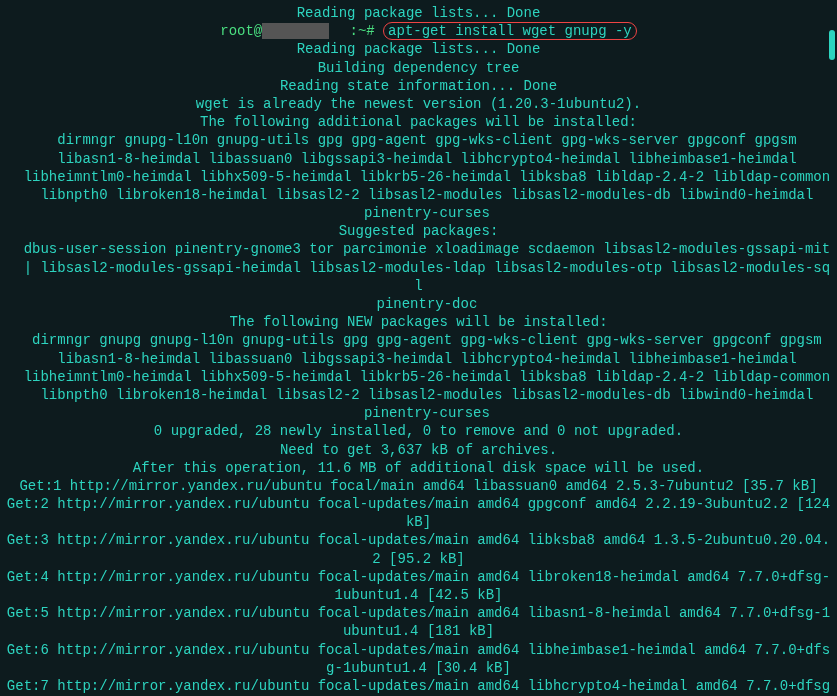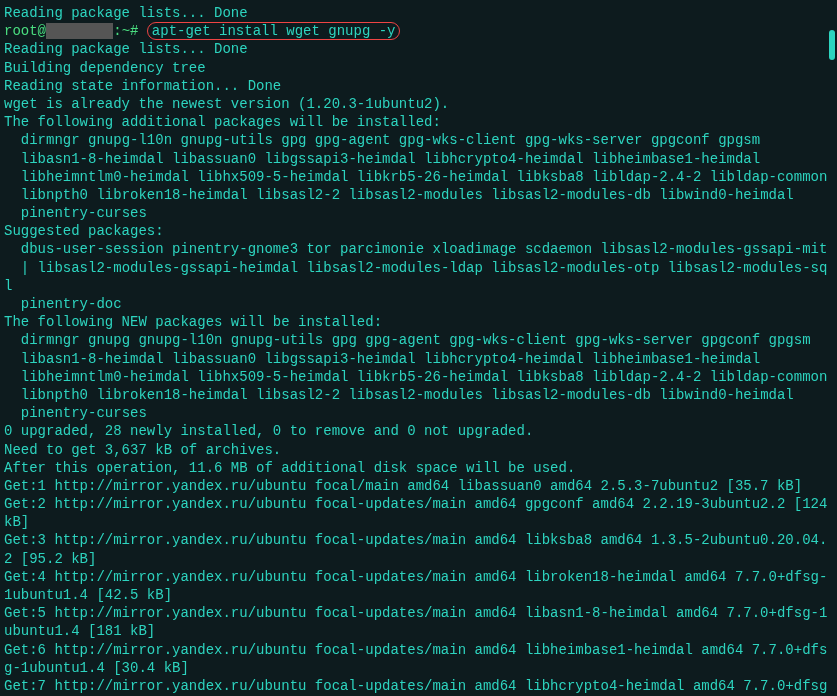--- a/index.html
+++ b/index.html
@@ -16,21 +16,21 @@
       width: 837px;
       height: 696px;
       overflow: hidden;
       position: relative;
     }
     .terminal {
       white-space: pre-wrap;
       word-break: break-all;
     }
     .cyan { color: #2dd4bf; }
-    .green-bright { color: #4ade80; }
+    .green-bright { color: #4ade80; margin-left: 20px; }
     .highlight-box {
       border: 1.5px solid #ef4444;
       border-radius: 9px;
       padding: 0 4px;
       display: inline;
       color: #2dd4bf;
     }
     .redacted {
       background-color: #555;
       color: transparent;
@@ -38,19 +38,19 @@
     }
     .scrollbar {
       position: absolute;
       right: 2px;
       top: 30px;
       width: 6px;
       height: 30px;
       background-color: #2dd4bf;
       border-radius: 3px;
     }
-    .line { display: block; }
+    .line { display: block; text-align: center; }
   </style>
 </head>
 <body>
 
 <div class="terminal" id="terminal-root"><span class="line cyan">Reading package lists... Done</span><span class="line"><span class="green-bright">root@</span><span class="redacted">        </span><span class="green-bright">:~# </span><span class="highlight-box">apt-get install wget gnupg -y</span></span><span class="line cyan">Reading package lists... Done</span><span class="line cyan">Building dependency tree</span><span class="line cyan">Reading state information... Done</span><span class="line cyan">wget is already the newest version (1.20.3-1ubuntu2).</span><span class="line cyan">The following additional packages will be installed:</span><span class="line cyan">  dirmngr gnupg-l10n gnupg-utils gpg gpg-agent gpg-wks-client gpg-wks-server gpgconf gpgsm</span><span class="line cyan">  libasn1-8-heimdal libassuan0 libgssapi3-heimdal libhcrypto4-heimdal libheimbase1-heimdal</span><span class="line cyan">  libheimntlm0-heimdal libhx509-5-heimdal libkrb5-26-heimdal libksba8 libldap-2.4-2 libldap-common</span><span class="line cyan">  libnpth0 libroken18-heimdal libsasl2-2 libsasl2-modules libsasl2-modules-db libwind0-heimdal</span><span class="line cyan">  pinentry-curses</span><span class="line cyan">Suggested packages:</span><span class="line cyan">  dbus-user-session pinentry-gnome3 tor parcimonie xloadimage scdaemon libsasl2-modules-gssapi-mit</span><span class="line cyan">  | libsasl2-modules-gssapi-heimdal libsasl2-modules-ldap libsasl2-modules-otp libsasl2-modules-sql</span><span class="line cyan">  pinentry-doc</span><span class="line cyan">The following NEW packages will be installed:</span><span class="line cyan">  dirmngr gnupg gnupg-l10n gnupg-utils gpg gpg-agent gpg-wks-client gpg-wks-server gpgconf gpgsm</span><span class="line cyan">  libasn1-8-heimdal libassuan0 libgssapi3-heimdal libhcrypto4-heimdal libheimbase1-heimdal</span><span class="line cyan">  libheimntlm0-heimdal libhx509-5-heimdal libkrb5-26-heimdal libksba8 libldap-2.4-2 libldap-common</span><span class="line cyan">  libnpth0 libroken18-heimdal libsasl2-2 libsasl2-modules libsasl2-modules-db libwind0-heimdal</span><span class="line cyan">  pinentry-curses</span><span class="line cyan">0 upgraded, 28 newly installed, 0 to remove and 0 not upgraded.</span><span class="line cyan">Need to get 3,637 kB of archives.</span><span class="line cyan">After this operation, 11.6 MB of additional disk space will be used.</span><span class="line cyan">Get:1 http://mirror.yandex.ru/ubuntu focal/main amd64 libassuan0 amd64 2.5.3-7ubuntu2 [35.7 kB]</span><span class="line cyan">Get:2 http://mirror.yandex.ru/ubuntu focal-updates/main amd64 gpgconf amd64 2.2.19-3ubuntu2.2 [124 kB]</span><span class="line cyan">Get:3 http://mirror.yandex.ru/ubuntu focal-updates/main amd64 libksba8 amd64 1.3.5-2ubuntu0.20.04.2 [95.2 kB]</span><span class="line cyan">Get:4 http://mirror.yandex.ru/ubuntu focal-updates/main amd64 libroken18-heimdal amd64 7.7.0+dfsg-1ubuntu1.4 [42.5 kB]</span><span class="line cyan">Get:5 http://mirror.yandex.ru/ubuntu focal-updates/main amd64 libasn1-8-heimdal amd64 7.7.0+dfsg-1ubuntu1.4 [181 kB]</span><span class="line cyan">Get:6 http://mirror.yandex.ru/ubuntu focal-updates/main amd64 libheimbase1-heimdal amd64 7.7.0+dfsg-1ubuntu1.4 [30.4 kB]</span><span class="line cyan">Get:7 http://mirror.yandex.ru/ubuntu focal-updates/main amd64 libhcrypto4-heimdal amd64 7.7.0+dfsg-1ubuntu1.4 [88.1 kB]</span></div>
 <div class="scrollbar"></div>
 
 </body></html>

